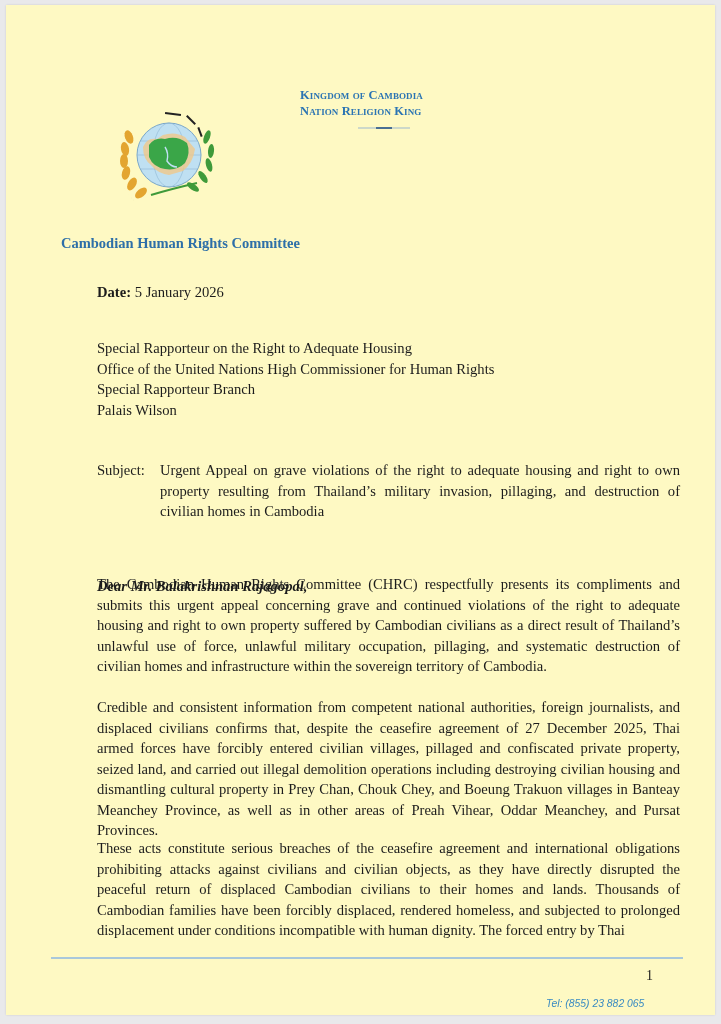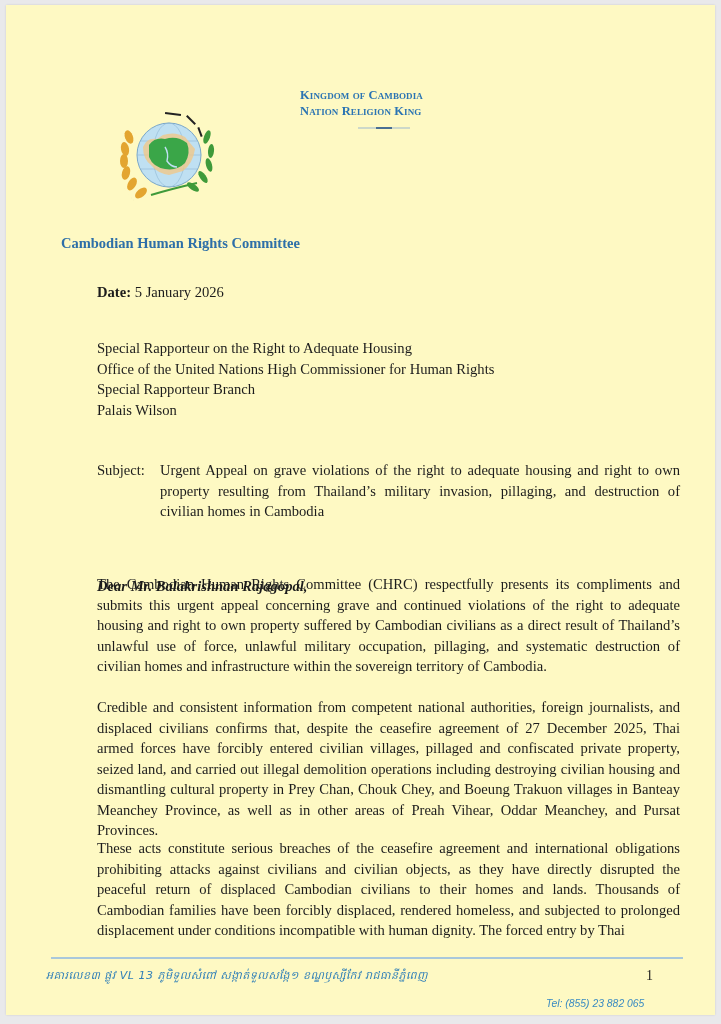--- a/index.html
+++ b/index.html
@@ -142,16 +142,15 @@
     <div class="text">Urgent Appeal on grave violations of the right to adequate housing and right to own property resulting from Thailand’s military invasion, pillaging, and destruction of civilian homes in Cambodia</div>
   </div>
 
   <div class="salutation body-text">Dear Mr. Balakrishnan Rajagopal,</div>
 
   <div class="para p1 body-text">The Cambodian Human Rights Committee (CHRC) respectfully presents its compliments and submits this urgent appeal concerning grave and continued violations of the right to adequate housing and right to own property suffered by Cambodian civilians as a direct result of Thailand’s unlawful use of force, unlawful military occupation, pillaging, and systematic destruction of civilian homes and infrastructure within the sovereign territory of Cambodia.</div>
   <div class="para p2 body-text">Credible and consistent information from competent national authorities, foreign journalists, and displaced civilians confirms that, despite the ceasefire agreement of 27 December 2025, Thai armed forces have forcibly entered civilian villages, pillaged and confiscated private property, seized land, and carried out illegal demolition operations including destroying civilian housing and dismantling cultural property in Prey Chan, Chouk Chey, and Boeung Trakuon villages in Banteay Meanchey Province, as well as in other areas of Preah Vihear, Oddar Meanchey, and Pursat Provinces.</div>
   <div class="para p3 body-text">These acts constitute serious breaches of the ceasefire agreement and international obligations prohibiting attacks against civilians and civilian objects, as they have directly disrupted the peaceful return of displaced Cambodian civilians to their homes and lands. Thousands of Cambodian families have been forcibly displaced, rendered homeless, and subjected to prolonged displacement under conditions incompatible with human dignity. The forced entry by Thai</div>
 
   <div class="footer-rule"></div>
-  <div class="footer-khmer">អគារលេខ៣ ផ្លូវ VL 13 ភូមិទួលសំពៅ សង្កាត់ទួលសង្កែ១ ខណ្ឌឫស្សីកែវ រាជធានីភ្នំពេញ</div>
   <div class="page-number">1</div>
   <div class="footer-tel">Tel: (855) 23 882 065</div>
 </div>
 
 </body></html>

